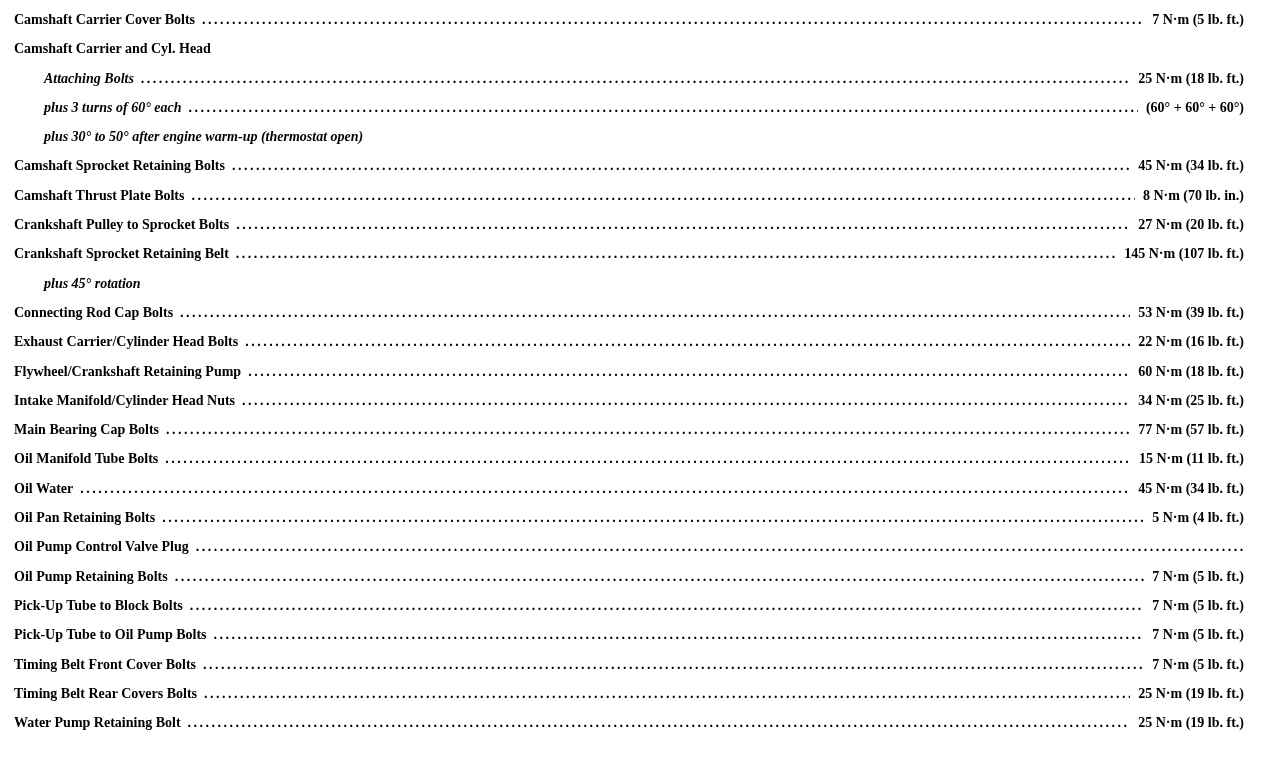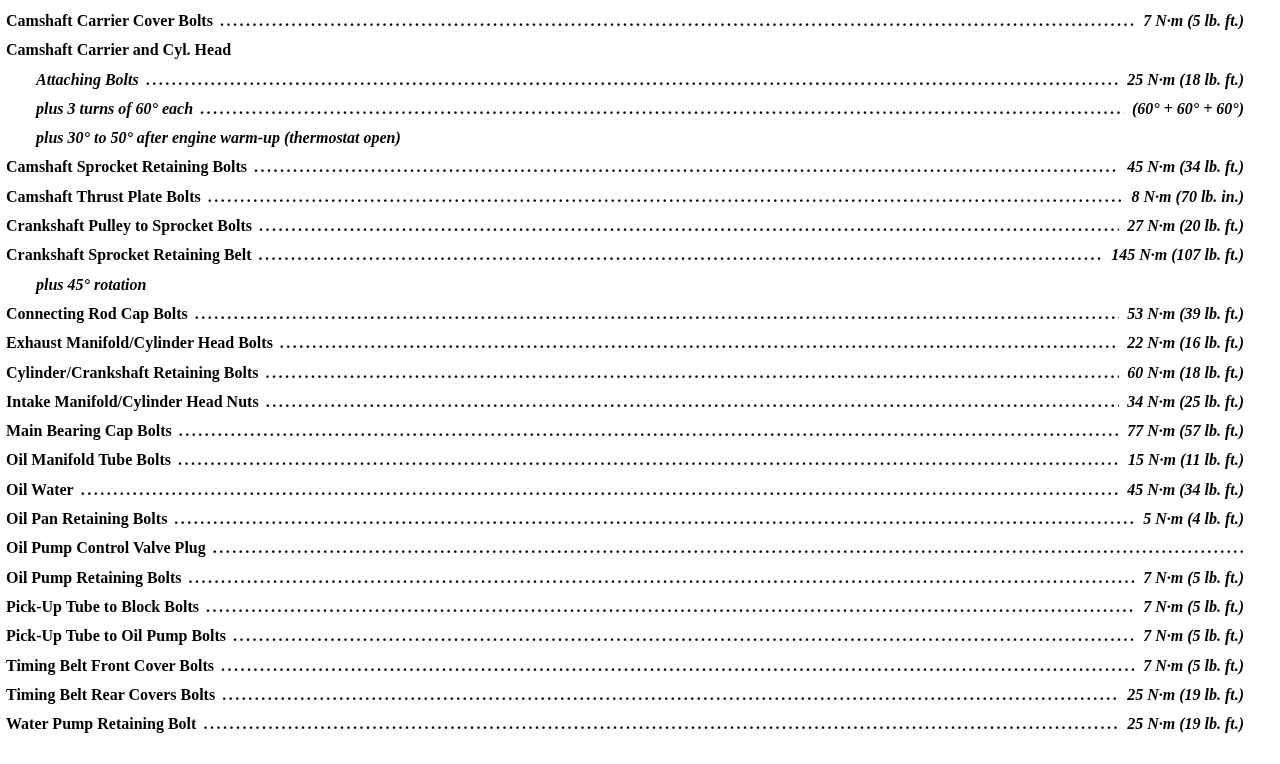--- a/index.html
+++ b/index.html
@@ -7,26 +7,26 @@
     padding: 0;
     background: #ffffff;
     width: 1280px;
     height: 764px;
     overflow: hidden;
   }
   .page {
     box-sizing: border-box;
     width: 1280px;
     height: 764px;
-    padding: 12px 36px 10px 6px;
+    padding: 12px 36px 10px 14px;
     background: #ffffff;
     color: #000000;
     font-family: "Liberation Serif", "DejaVu Serif", serif;
     font-weight: 700;
-    font-size: 16px;
+    font-size: 14px;
   }
   .spec-list {
     display: block;
   }
   .row {
     display: flex;
     align-items: baseline;
     height: 29.3px;
     white-space: nowrap;
   }
@@ -44,21 +44,20 @@
     overflow: hidden;
     white-space: nowrap;
     letter-spacing: 2.5px;
     min-width: 0;
   }
   .row .value {
     flex: 0 0 auto;
     white-space: nowrap;
     padding-left: 8px;
     text-align: left;
-    font-style: italic;
   }
 </style>
 </head>
 <body>
 
 <div class="page">
   <div class="spec-list" id="spec-list">
   <div class="row">
     <span class="label">Camshaft Carrier Cover Bolts</span>
     <span class="leader" aria-hidden="true">............................................................................................................................................................................................................................</span>
@@ -116,27 +115,27 @@
 
   </div>
 
   <div class="row">
     <span class="label">Connecting Rod Cap Bolts</span>
     <span class="leader" aria-hidden="true">............................................................................................................................................................................................................................</span>
     <span class="value">53 N·m (39 lb. ft.)</span>
   </div>
 
   <div class="row">
-    <span class="label">Exhaust Manifold/Cylinder Head Bolts</span>
+    <span class="label">Exhaust Carrier/Cylinder Head Bolts</span>
     <span class="leader" aria-hidden="true">............................................................................................................................................................................................................................</span>
     <span class="value">22 N·m (16 lb. ft.)</span>
   </div>
 
   <div class="row">
-    <span class="label">Cylinder/Crankshaft Retaining Bolts</span>
+    <span class="label">Flywheel/Crankshaft Retaining Pump</span>
     <span class="leader" aria-hidden="true">............................................................................................................................................................................................................................</span>
     <span class="value">60 N·m (18 lb. ft.)</span>
   </div>
 
   <div class="row">
     <span class="label">Intake Manifold/Cylinder Head Nuts</span>
     <span class="leader" aria-hidden="true">............................................................................................................................................................................................................................</span>
     <span class="value">34 N·m (25 lb. ft.)</span>
   </div>
 

